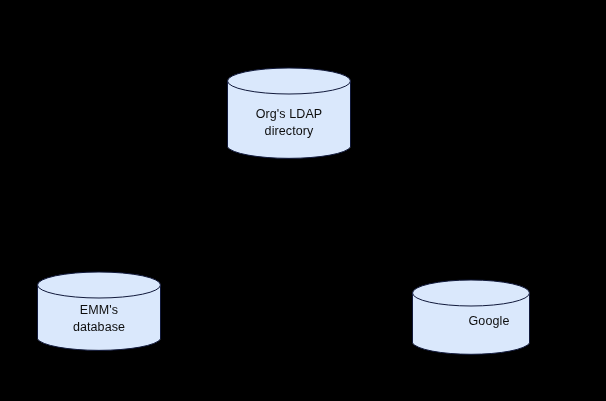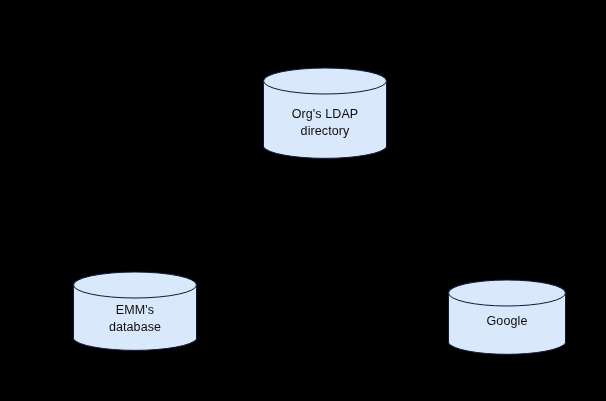--- a/index.html
+++ b/index.html
@@ -13,21 +13,20 @@
   }
   #canvas {
     position: relative;
     width: 606px;
     height: 401px;
     background: #000000;
     overflow: hidden;
   }
   .node {
     position: absolute;
-    margin-left: 36px;
   }
   .node svg {
     position: absolute;
     left: 0;
     top: 0;
     display: block;
     overflow: visible;
   }
   .node-label {
     position: absolute;
@@ -57,20 +56,20 @@
 directory</div>
     </div>
     <div class="node" style="left: 37px; top: 272px; width: 124px; height: 80px;">
       <svg width="126" height="82">
         <path d="M 0.5 13 L 0.5 67 A 62 13 0 0 0 123.5 67 L 123.5 13 A 62 13 0 0 1 0.5 13 Z" fill="#dae8fc" stroke="#11193b" stroke-width="1"></path>
         <ellipse cx="62" cy="13" rx="61.5" ry="13" fill="#dae8fc" stroke="#11193b" stroke-width="1"></ellipse>
       </svg>
       <div class="node-label" style="top: 30px; color: rgb(13, 13, 13); font-size: 12.5px;">EMM's
 database</div>
     </div>
-    <div class="node" style="left: 412px; top: 280px; width: 118px; height: 76px;">
+    <div class="node" style="left: 412px; top: 280px; width: 118px; height: 76px; padding-left: 36px;">
       <svg width="120" height="78">
         <path d="M 0.5 13 L 0.5 63 A 59 13 0 0 0 117.5 63 L 117.5 13 A 59 13 0 0 1 0.5 13 Z" fill="#dae8fc" stroke="#11193b" stroke-width="1"></path>
         <ellipse cx="59" cy="13" rx="58.5" ry="13" fill="#dae8fc" stroke="#11193b" stroke-width="1"></ellipse>
       </svg>
       <div class="node-label" style="top: 33px; color: rgb(13, 13, 13); font-size: 12.5px;">Google</div>
     </div>
   </div>
 
 </body></html>

